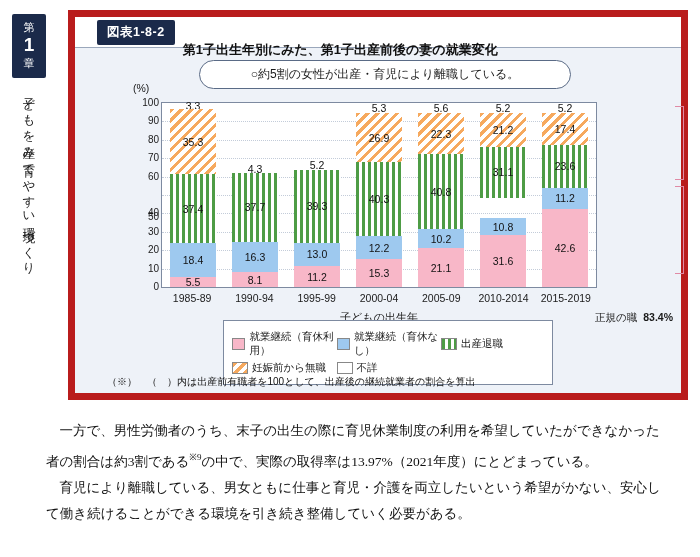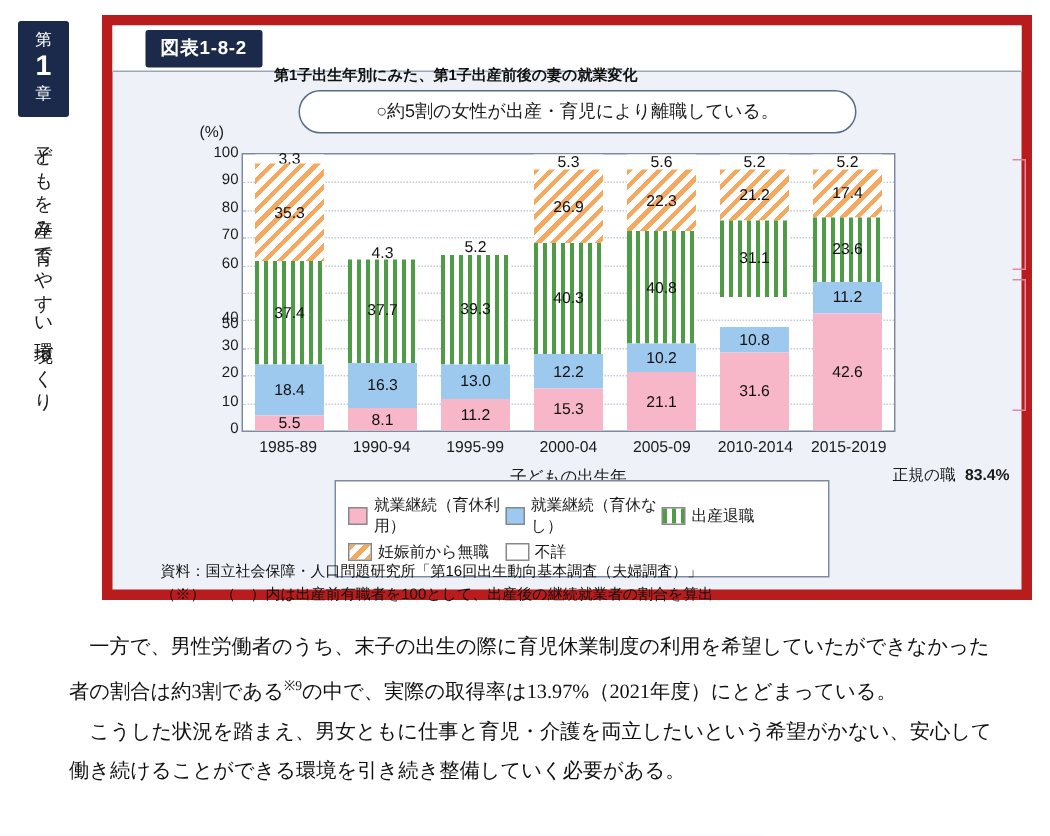--- a/index.html
+++ b/index.html
@@ -44,21 +44,21 @@
     background:#ffffff;
     border-bottom:1px solid #9aa7bb;
     height:30px;
     padding:0 0 0 0;
   }
   .fig-tag{
     background:#1b2a4a;color:#fff;font-size:12.5px;font-weight:bold;
     padding:4px 10px;margin:3px 8px 3px 22px;border-radius:2px;
     letter-spacing:.5px;
   }
-  .fig-title{font-size:10px;font-weight:bold;color:#111;margin-top:36px;}
+  .fig-title{font-size:13px;font-weight:bold;color:#111;margin-top:36px;}
   .fig-body{position:relative;height:358px;}
   .callout{
     position:absolute;left:124px;top:12px;width:370px;
     background:#fff;border:1px solid #5a6b86;border-radius:16px;
     text-align:center;font-size:12px;padding:5px 0;
   }
   
   .chart-wrap{position:absolute;left:0;top:48px;width:620px;height:230px;}
   .unit-label{position:absolute;left:58px;top:-14px;font-size:10.5px;}
   .plot{
@@ -350,24 +350,23 @@
           </div>
           <div class="legend-item">
             <span class="swatch sw-white"></span>
             <span>不詳</span>
           </div>
           <div class="legend-item"></div>
         </div>
       </div>
 
     <div class="source">
-      <div>資料：国立社会保障・人口問題研究所「第16回出生動向基本調査（夫婦調査）」</div>
       <div>（※）　（　）内は出産前有職者を100として、出産後の継続就業者の割合を算出</div>
     </div>
   </div>
 </div>
 
 <div class="bodytext">
   <p>
     <span>一方で、男性労働者のうち、末子の出生の際に育児休業制度の利用を希望していたができなかった者の割合は約3割である</span><sup class="note blue-sup">※9</sup><span>の中で、実際の取得率は13.97%（2021年度）にとどまっている。</span>
   </p>
-  <p>こうした状況を踏まえ、男女ともに仕事と育児・介護を両立したいという希望がかない、安心して働き続けることができる環境を引き続き整備していく必要がある。</p>
+  <p>育児により離職している、男女ともに仕事と育児・介護を両立したいという希望がかない、安心して働き続けることができる環境を引き続き整備していく必要がある。</p>
 </div>
 
 </body></html>

